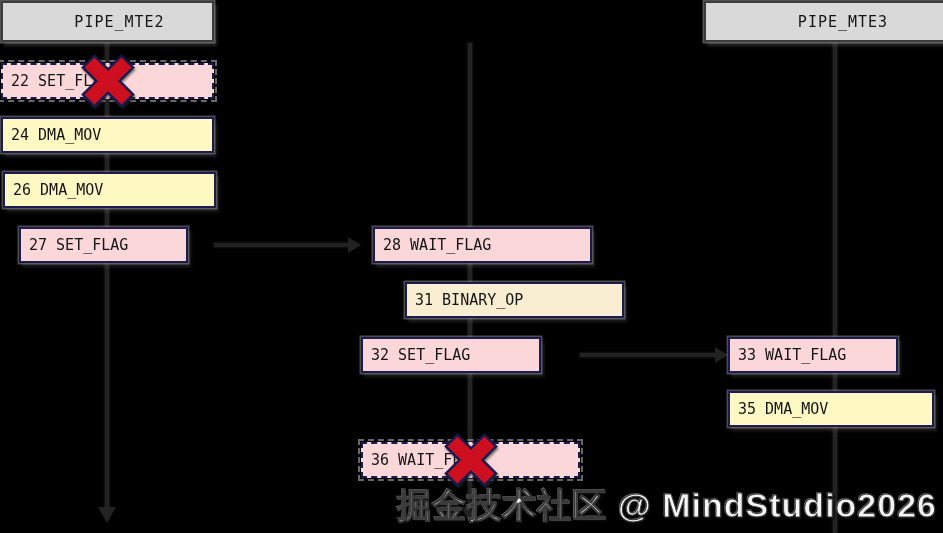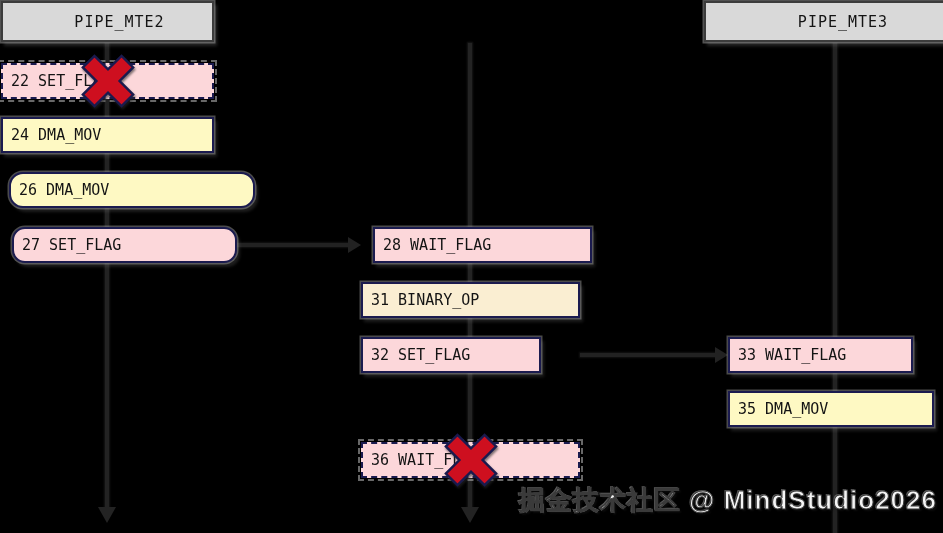--- a/index.html
+++ b/index.html
@@ -80,21 +80,21 @@
     align-items: center;
     padding-left: 8px;
     font-size: 15px;
     color: #141414;
     z-index: 2;
     white-space: pre;
     box-shadow: 0 0 0 1.5px rgba(150,150,150,0.5), 3px 4px 3px rgba(100,100,100,0.3);
   }
   .evt.pink  { background: #fcd7da; }
   .evt.teal  { background: #fef9c3; }
-  .evt.cream { background: #faeed2; }
+  .evt.cream { background: #faeed2; margin-left: 44px; }
   .evt.dashed {
     border-style: dashed;
     box-shadow: none;
     outline: 2px dashed rgba(160,160,160,0.65);
     outline-offset: 1px;
   }
 
   
   .cancel-x {
     position: absolute;
@@ -103,21 +103,21 @@
   }
 
   
   .watermark {
     position: absolute;
     right: 6px;
     top: 483px;
     z-index: 5;
     font-family: "Liberation Sans", "DejaVu Sans", sans-serif;
     font-weight: bold;
-    font-size: 26px;
+    font-size: 34px;
     color: #f5f5f5;
     -webkit-text-stroke: 1px #3a3a3a;
     text-shadow: 2px 2px 2px #0c0c0c, -1px -1px 0 #606060;
     letter-spacing: 1px;
     white-space: nowrap;
   }
 
   
   #hdr-mte2 { left: 1px;   width: 213px; }
   #hdr-v    { left: 364px; width: 215px; }
@@ -125,29 +125,29 @@
 
   #ll-mte2 { left: 105px; height: 467px; }
   #ll-v    { left: 468px; height: 467px; }
   #ll-mte3 { left: 833px; height: 490px; }
 
   #lla-mte2 { left: 98px;  top: 507px; }
   #lla-v    { left: 461px; top: 507px; }
 
   #evt-22 { left: 1px;   top: 63px;  width: 213px; }
   #evt-24 { left: 1px;   top: 117px; width: 213px; }
-  #evt-26 { left: 9px;   top: 172px; width: 246px; border-radius: 14px; }
-  #evt-27 { left: 12px;   top: 227px; width: 225px; border-radius: 13px; }
+  #evt-26 { left: 3px;   top: 172px; width: 213px; }
+  #evt-27 { left: 19px;   top: 227px; width: 169px; }
 
   #evt-28 { left: 361px; top: 227px; width: 219px; margin-left: 12px; }
   #evt-31 { left: 361px; top: 282px; width: 219px; }
   #evt-32 { left: 361px; top: 337px; width: 180px; }
   #evt-36 { left: 361px; top: 442px; width: 219px; }
 
-  #evt-33 { left: 728px; top: 337px; width: 185px; }
+  #evt-33 { left: 728px; top: 337px; width: 170px; }
   #evt-35 { left: 728px; top: 391px; width: 206px; }
 
   #conn-1       { left: 214px; top: 243px; width: 135px; }
   #conn-1-arrow { left: 348px; top: 237px; }
   #conn-2       { left: 580px; top: 353px; width: 136px; }
   #conn-2-arrow { left: 715px; top: 347px; }
 
   #x-22 { left: 79px;  top: 52px; }
   #x-36 { left: 442px; top: 431px; }
 </style>

